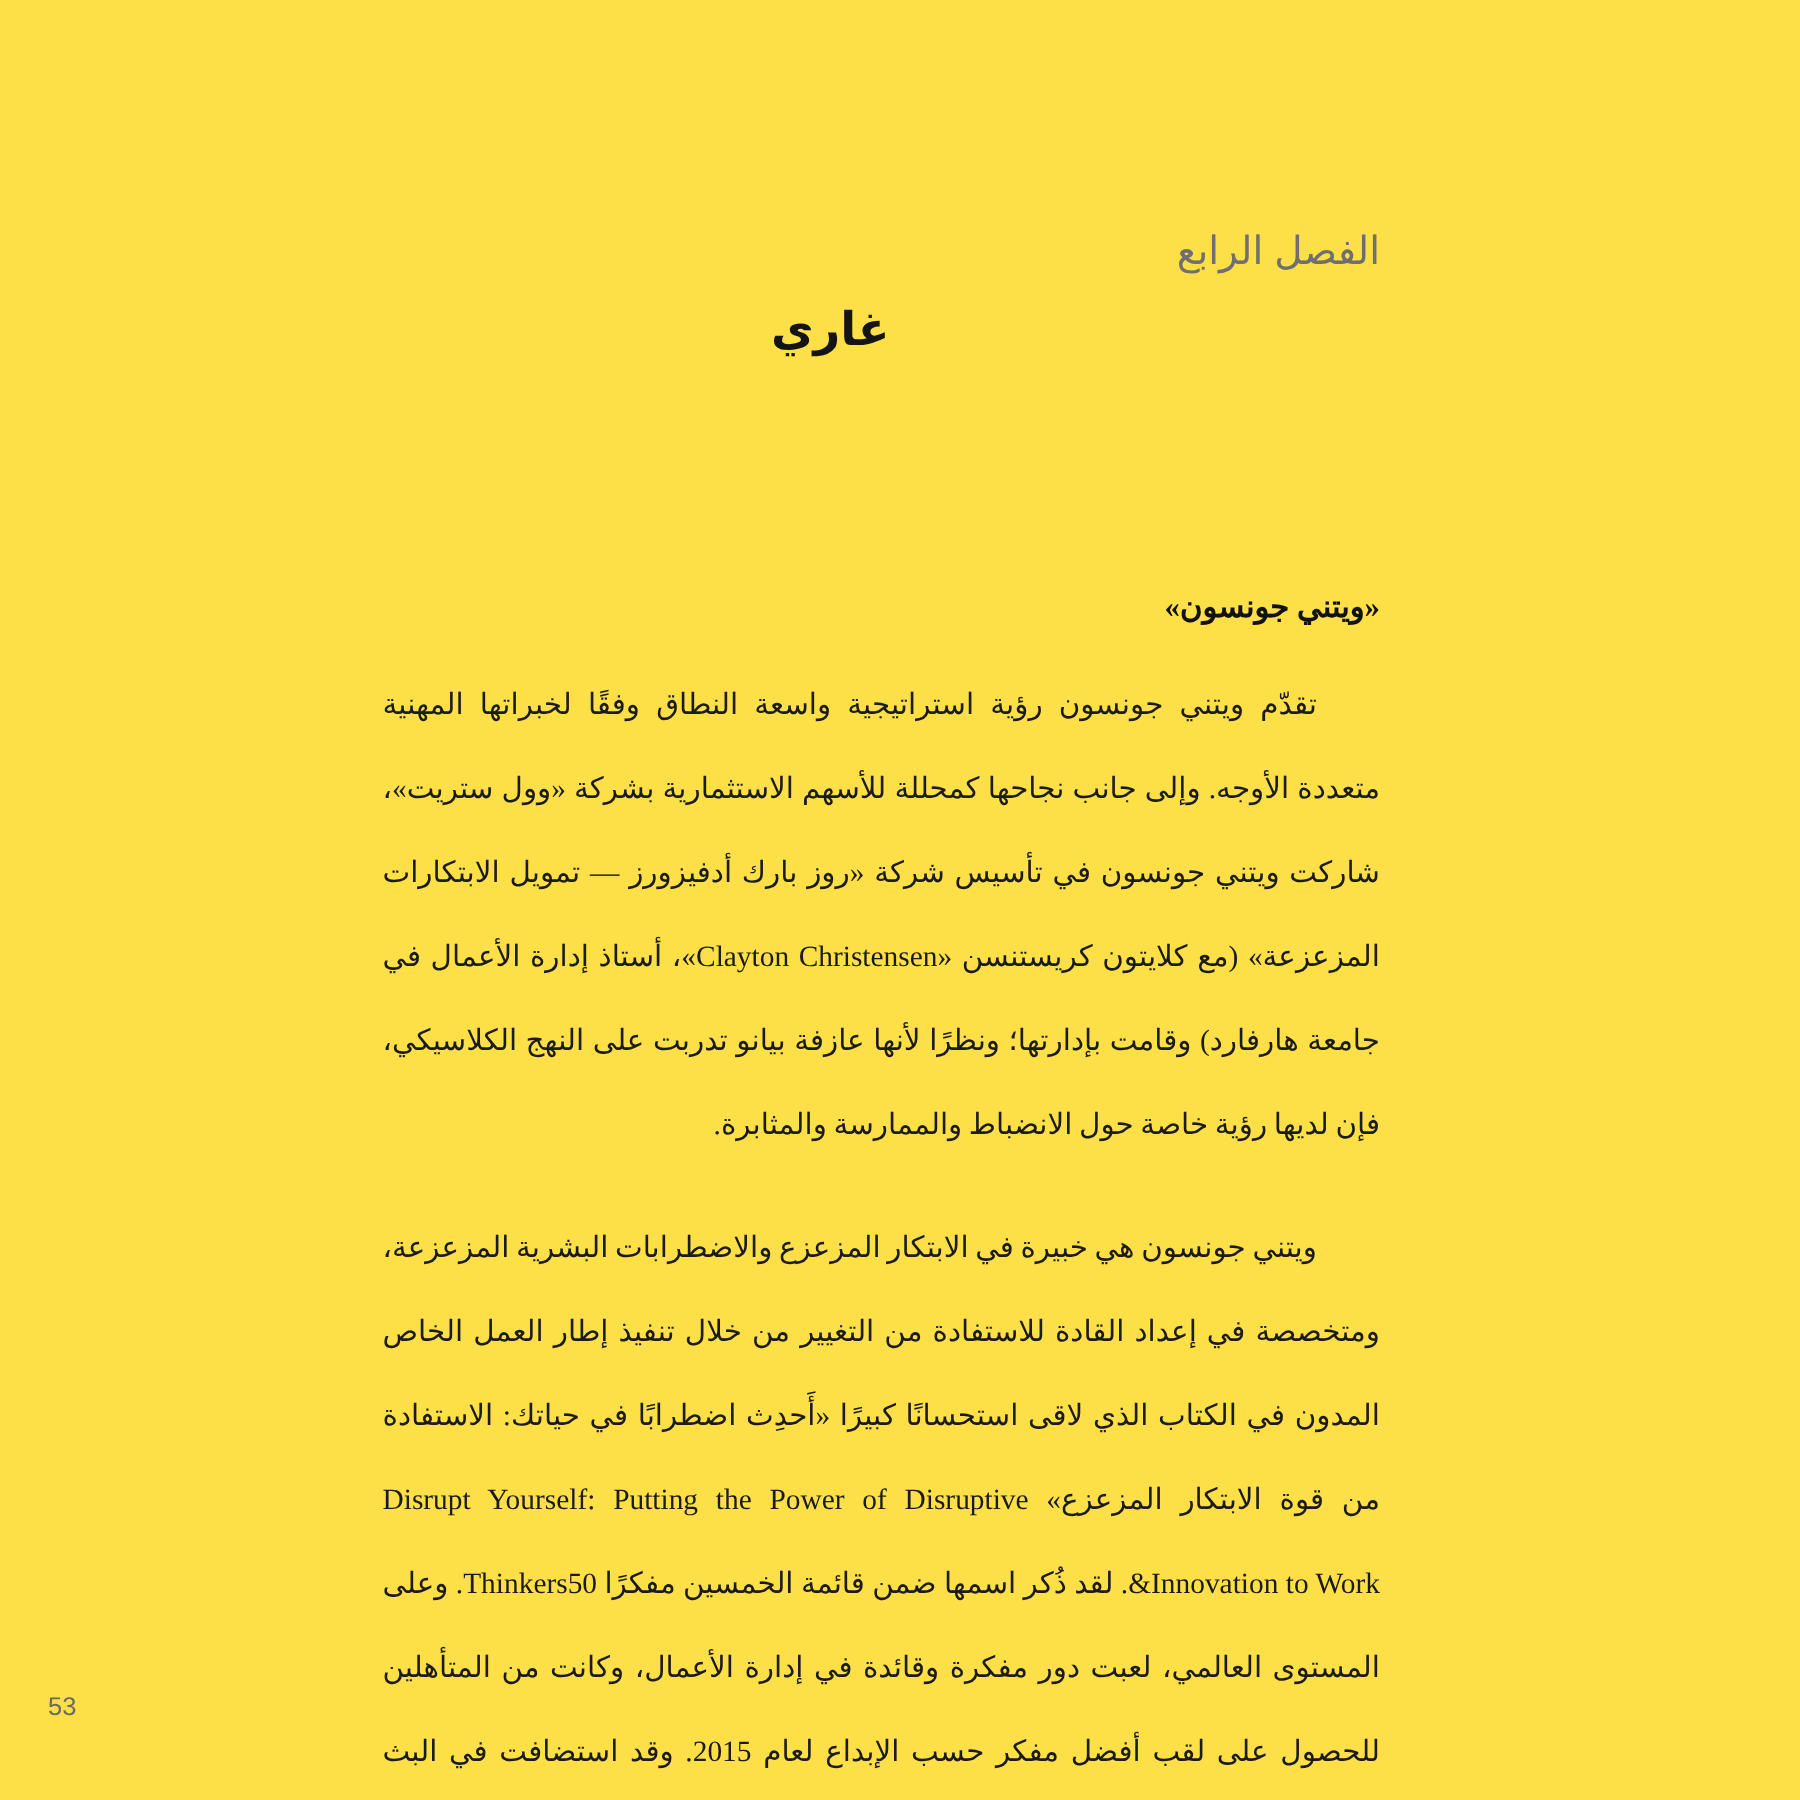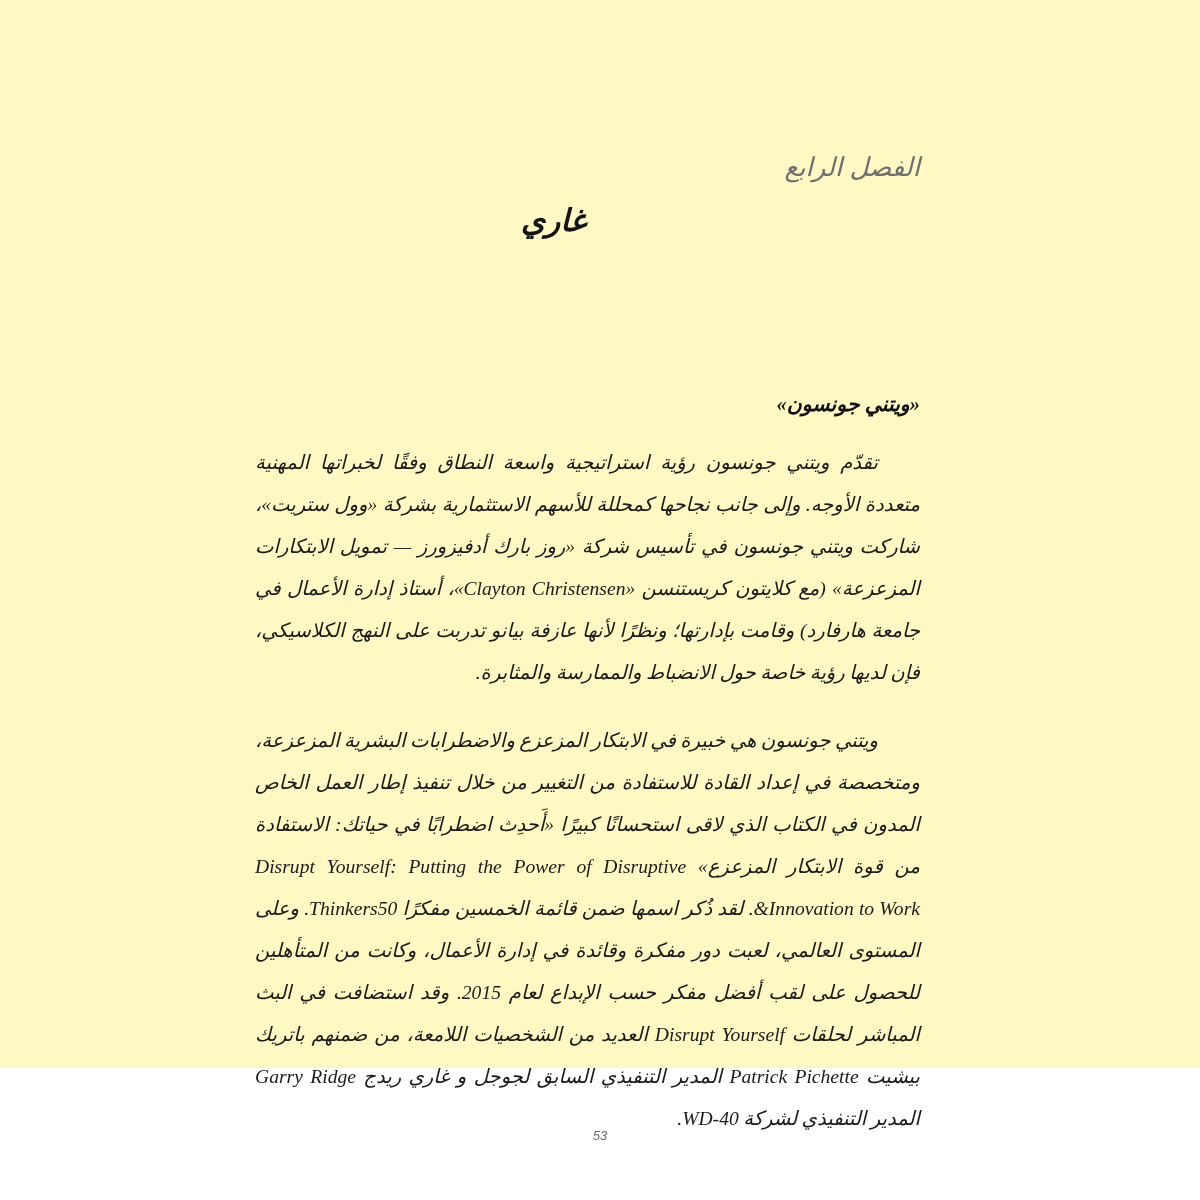--- a/index.html
+++ b/index.html
@@ -13,24 +13,23 @@
     height: 1200px;
     overflow: hidden;
     font-family: "Liberation Serif", "DejaVu Serif", serif;
     color: #1a1a1a;
     -webkit-font-smoothing: antialiased;
   }
 
   .page {
     position: relative;
     width: 1200px;
-    height: 1068px;
-    background: #fef9c3;
+    height: 1200px;
+    background: #fde047;
     box-sizing: border-box;
-    font-style: italic;
   }
 
   
   .content {
     position: absolute;
     right: 280px;
     left: 255px;
     top: 0;
     bottom: 0;
   }
@@ -80,43 +79,43 @@
     font-weight: 700;
     color: #121212;
     text-align: right;
     margin: 0 0 26px 0;
     letter-spacing: 0.1px;
   }
 
   p.para {
     margin: 0 0 26px 0;
     font-size: 19.6px;
-    line-height: 42px;
+    line-height: 56px;
     text-align: justify;
     text-justify: inter-word;
     text-indent: 42px;
     color: #1b1b1b;
     word-spacing: -0.5px;
   }
 
   p.para:last-of-type {
     margin-bottom: 0;
   }
 
   
   .folio {
     position: absolute;
     top: 1128px;
     left: 0;
     right: 0;
-    text-align: center;
     font-family: "Liberation Sans", "DejaVu Sans", sans-serif;
-    font-size: 13px;
+    font-size: 17px;
     color: #69696c;
     direction: ltr;
+    padding-left: 32px;
   }
 </style>
 </head>
 <body>
 
 <div class="page">
   <div class="content">
 
     <div class="chapter-label">الفصل الرابع</div>
 

